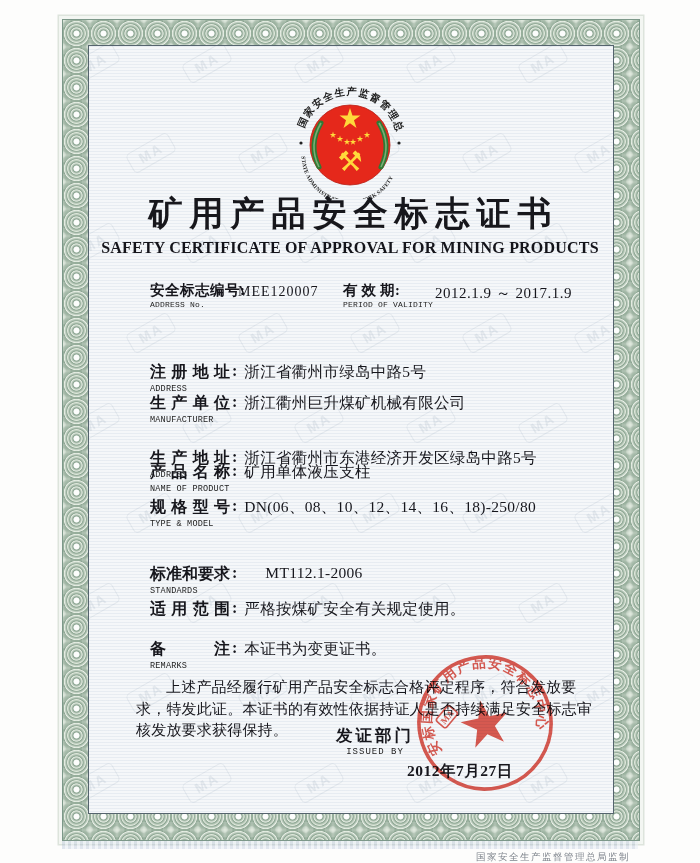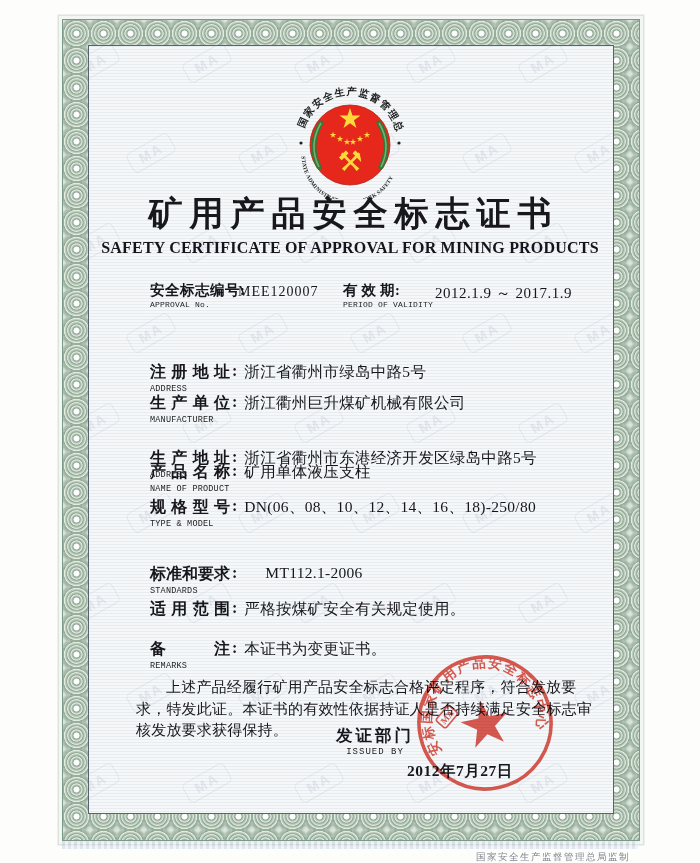--- a/index.html
+++ b/index.html
@@ -160,21 +160,21 @@
       <textPath href="#arcBot" startOffset="1">STATE ADMINISTRATION OF WORK SAFETY</textPath>
     </text>
   </svg>
 
   <div class="title-cn">矿用产品安全标志证书</div>
   <div class="title-en">SAFETY CERTIFICATE OF APPROVAL FOR MINING PRODUCTS</div>
 
   <div class="hdr">
     <div class="h-apr">
       <div class="hcn">安全标志编号:</div>
-      <div class="hen">APPROVAL No.</div>
+      <div class="hen">ADDRESS No.</div>
     </div>
     <div class="h-apr-val">MEE120007</div>
     <div class="h-val">
       <div><span class="hcn">有效期</span><span class="hcn">:</span></div>
       <div class="hen">PERIOD OF VALIDITY</div>
     </div>
     <div class="h-val-val">2012.1.9 ～ 2017.1.9</div>
   </div>
 
   <div class="row" style="top:362px">

